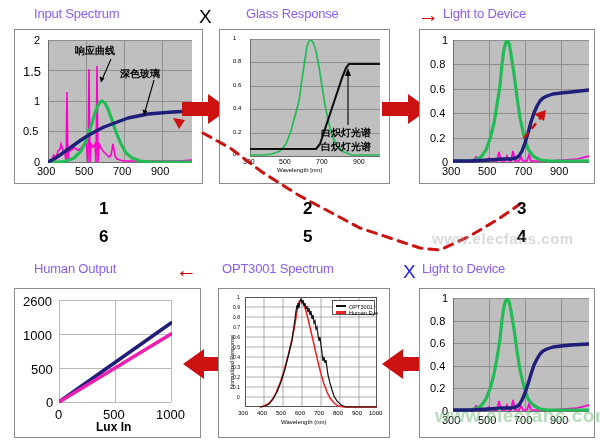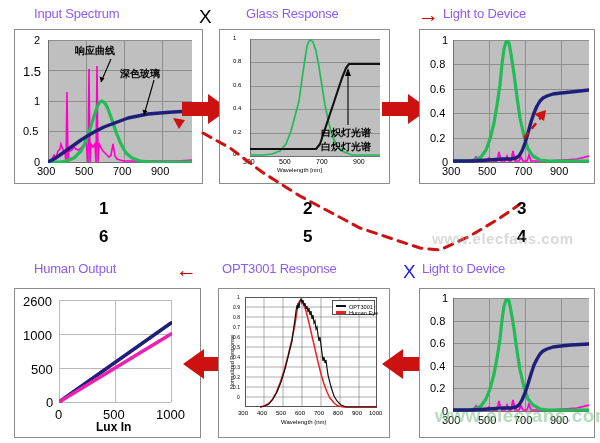--- a/index.html
+++ b/index.html
@@ -184,21 +184,21 @@
 
 <div class="stepnum" style="left:99px;top:199px;">1</div>
 <div class="stepnum" style="left:303px;top:199px;">2</div>
 <div class="stepnum" style="left:517px;top:199px;">3</div>
 <div class="stepnum" style="left:99px;top:227px;">6</div>
 <div class="stepnum" style="left:303px;top:227px;">5</div>
 <div class="stepnum" style="left:517px;top:227px;">4</div>
 
 <div class="hdr" style="left:34px;top:261px;">Human Output</div>
 <div class="op red" style="left:176px;top:258px;">←</div>
-<div class="hdr" style="left:222px;top:261px;">OPT3001 Response</div>
+<div class="hdr" style="left:222px;top:261px;">OPT3001 Spectrum</div>
 <div class="op blue" style="left:403px;top:261px;">X</div>
 <div class="hdr" style="left:422px;top:261px;">Light to Device</div>
 
 <div class="panel" style="left:14px;top:288px;width:187px;height:150px;">
   <div class="plotwhite" style="left:44px;top:11px;width:112px;height:102px;"></div>
   <div class="glw" style="left:44px;top:11px;width:112px;height:1px;"></div>
   <div class="glw" style="left:44px;top:45px;width:112px;height:1px;"></div>
   <div class="glw" style="left:44px;top:79px;width:112px;height:1px;"></div>
   <div class="glw" style="left:44px;top:113px;width:112px;height:1px;"></div>
   <div class="glw" style="left:44px;top:11px;width:1px;height:102px;"></div>

